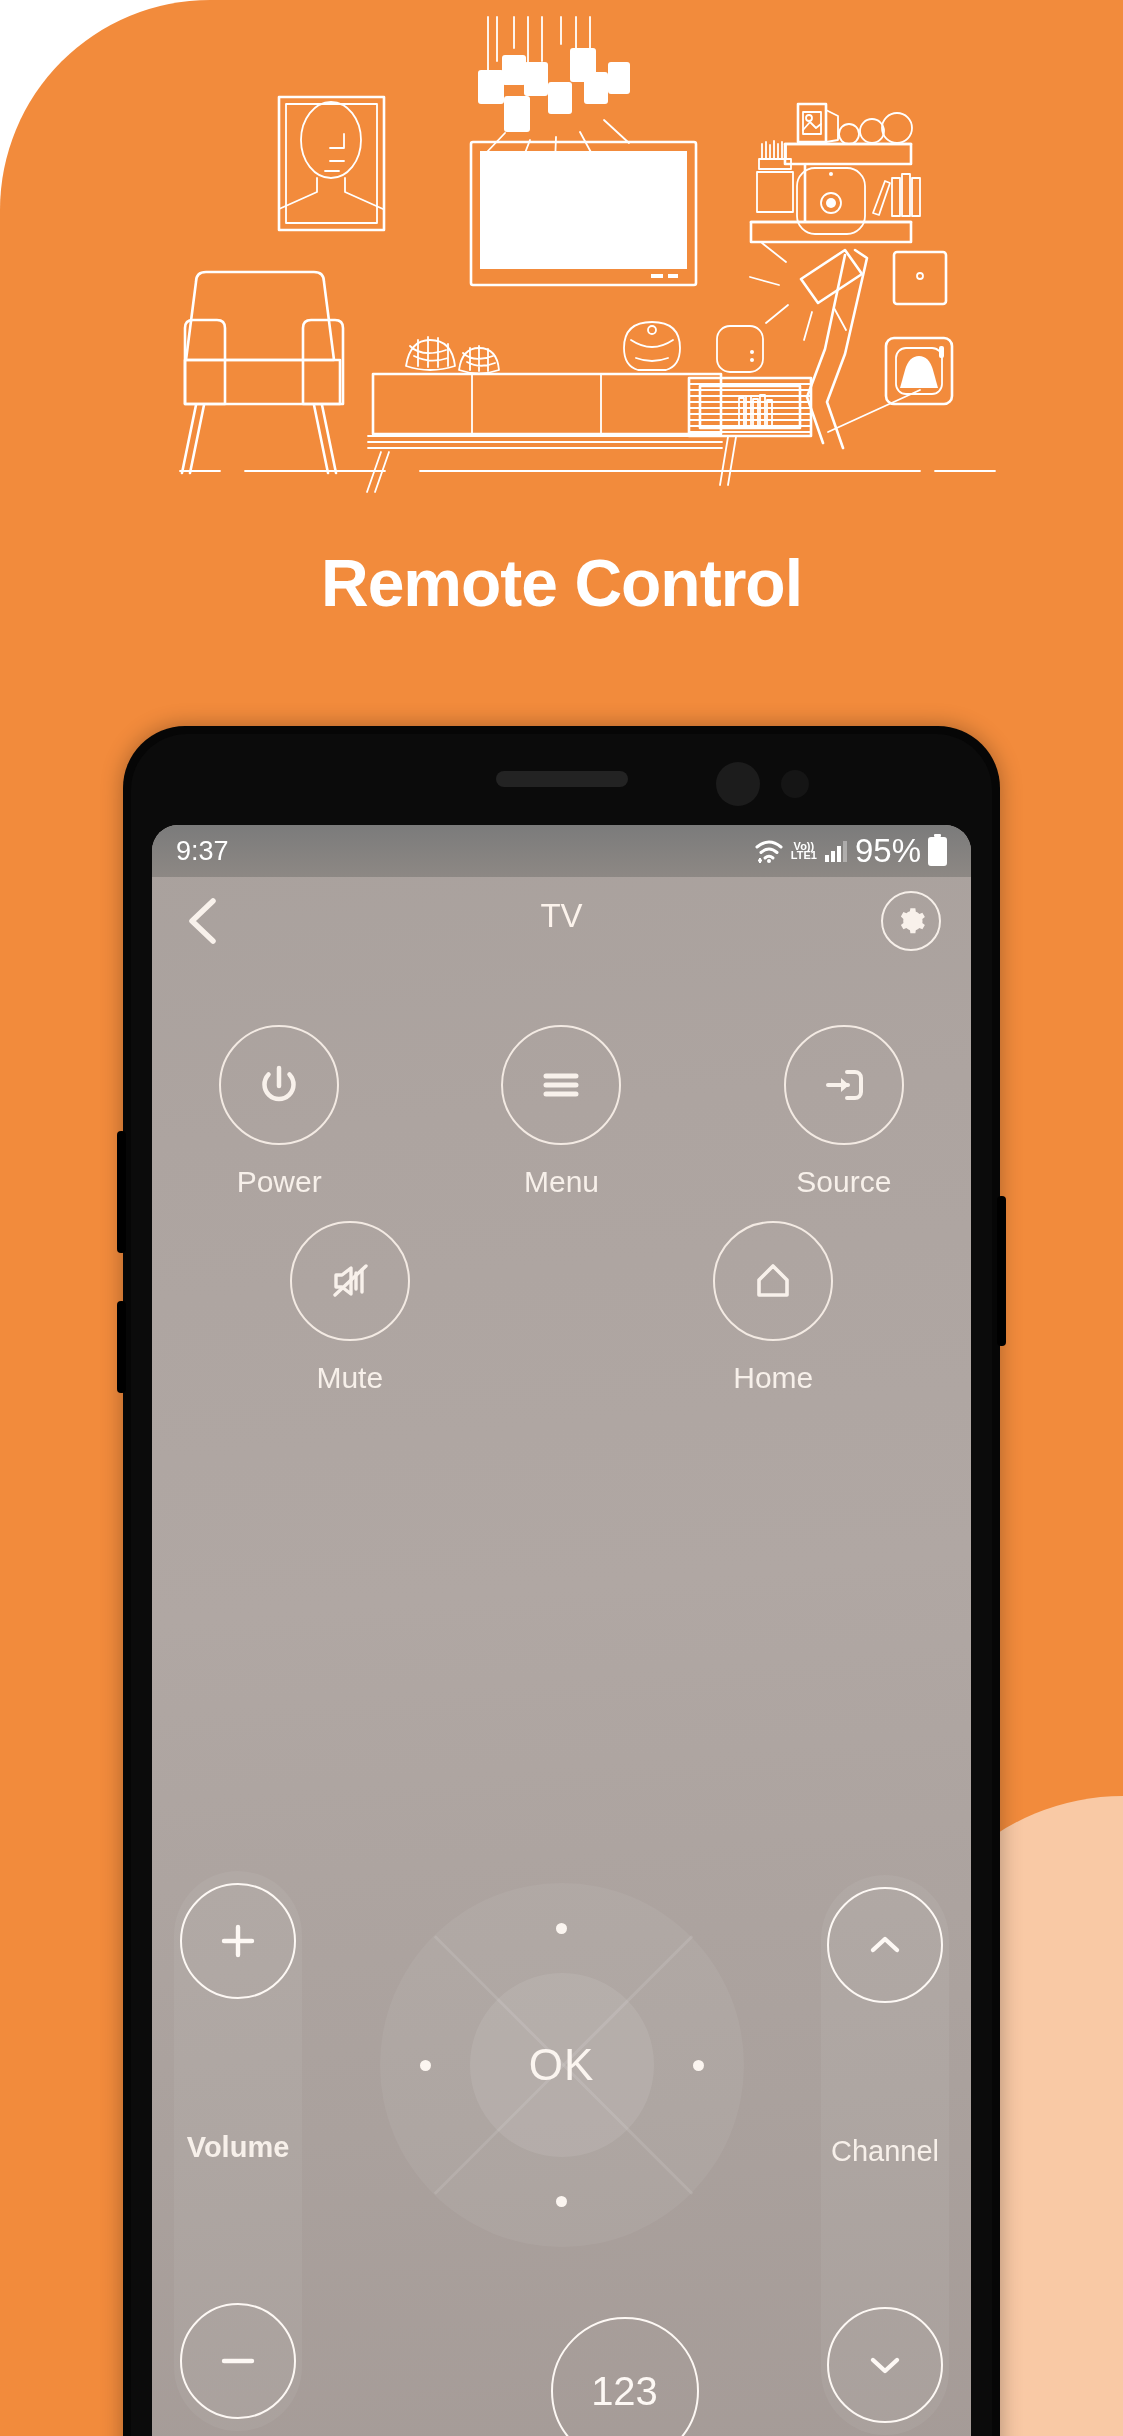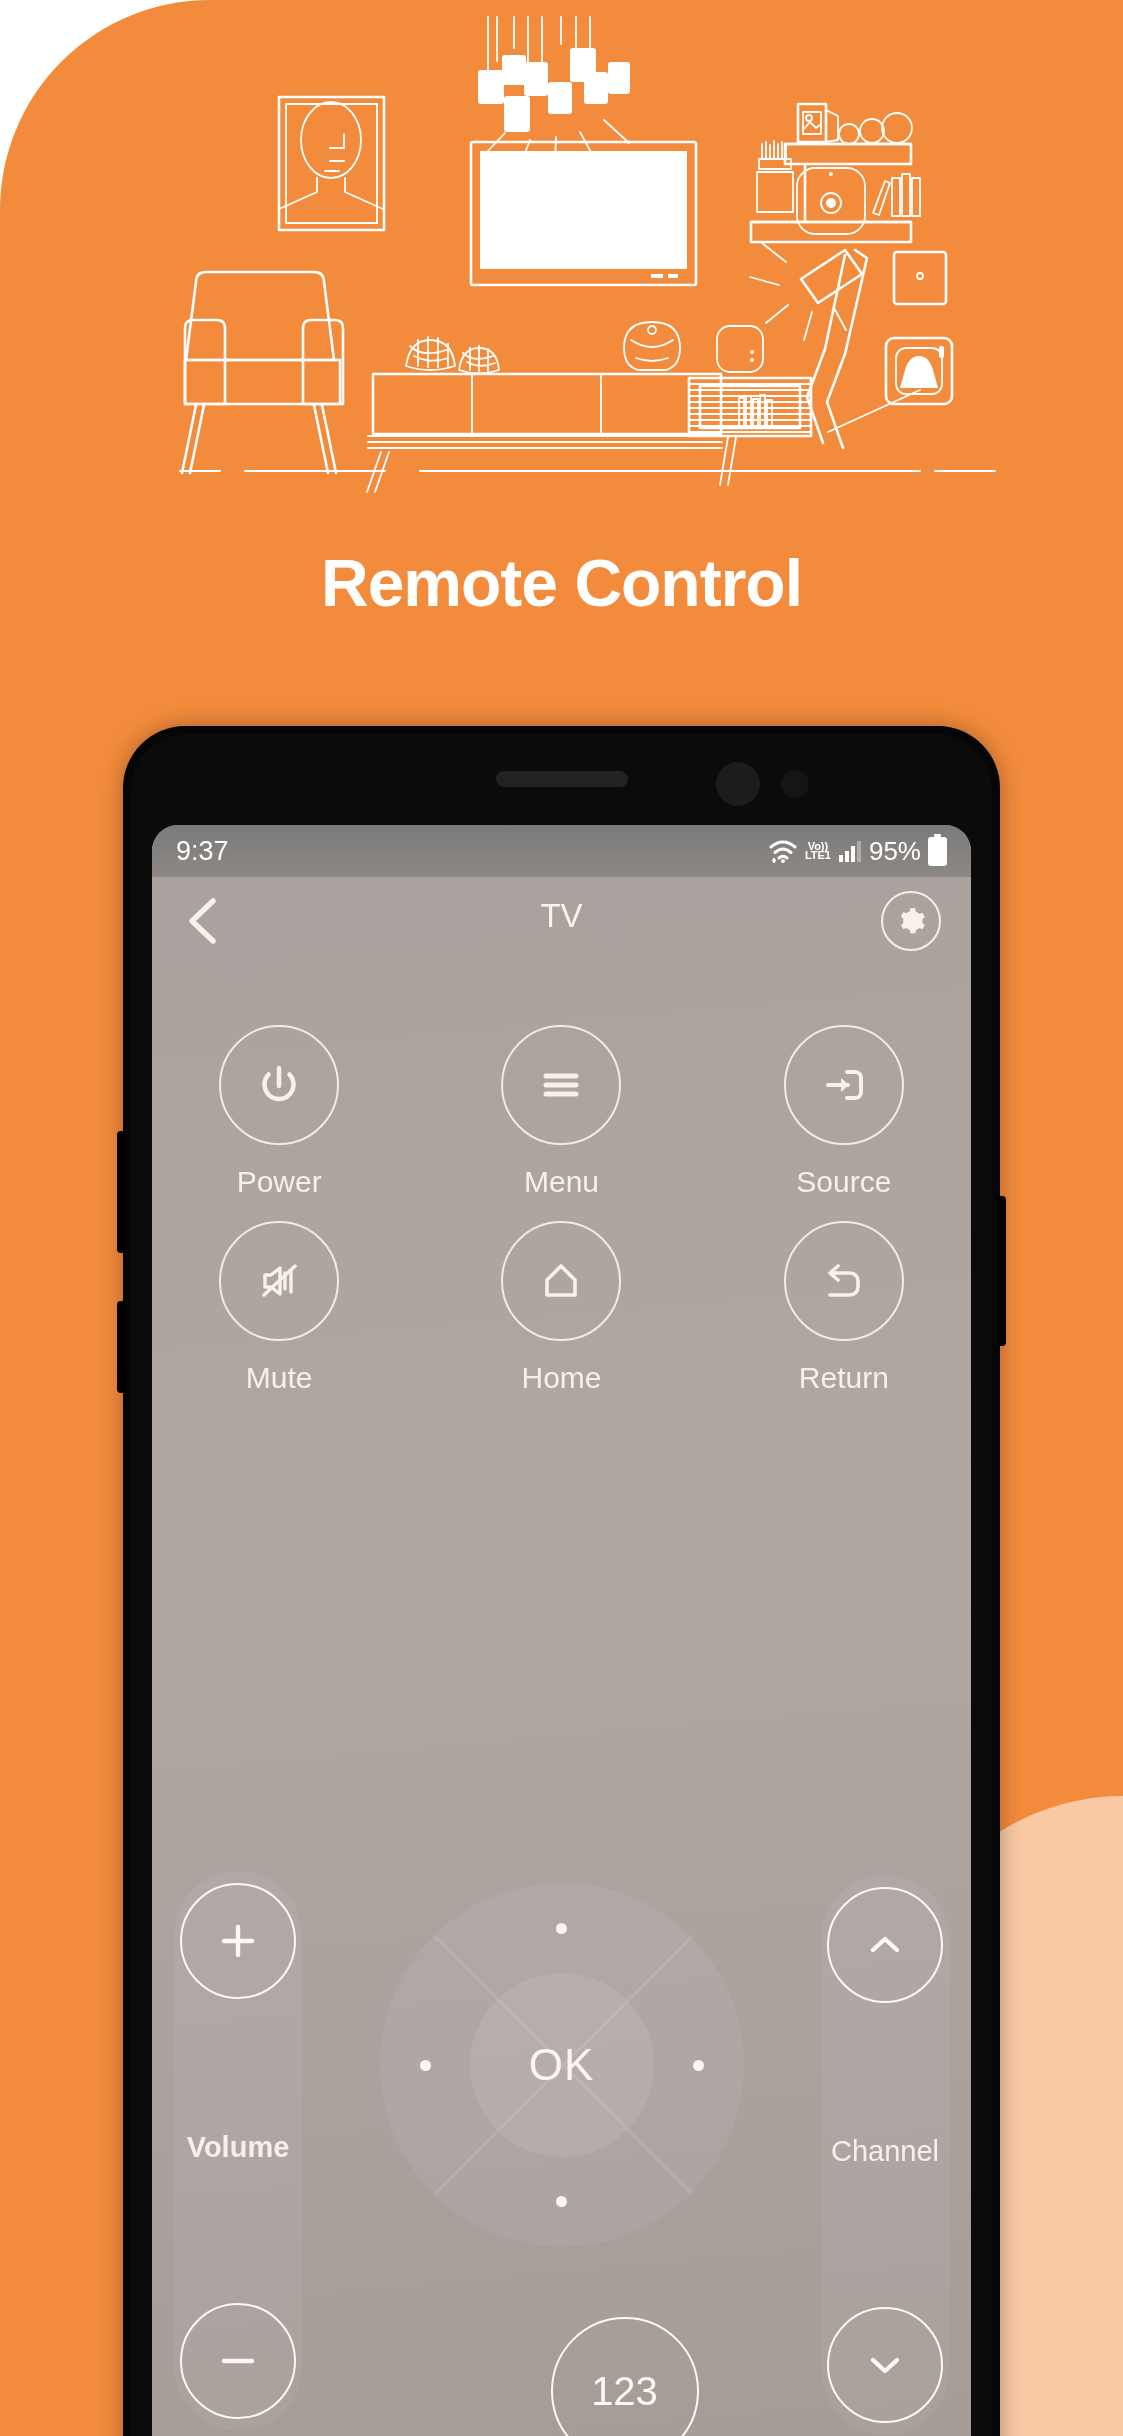--- a/index.html
+++ b/index.html
@@ -47,21 +47,21 @@
   }
   .statusbar{
     position:absolute;left:0;top:0;width:819px;height:52px;
     background:linear-gradient(180deg,#7b7b7b 0%,#8d8884 100%);
     display:flex;align-items:center;justify-content:space-between;
     padding:0 24px;box-sizing:border-box;color:#fff;
   }
   .clock{font-size:27px;font-weight:400;letter-spacing:0px;}
   .status-right{display:flex;align-items:center;gap:7px;}
   .volte{font-size:11px;line-height:9px;text-align:center;font-weight:bold;}
-  .batt-pct{font-size:26px;font-weight:400;}
+  .batt-pct{font-size:33px;font-weight:400;}
   .batt-icon{width:15px;height:25px;border:2px solid #fff;border-radius:3px;position:relative;background:#fff;}
   .batt-icon::before{content:"";position:absolute;left:4px;top:-5px;width:7px;height:3px;background:#fff;border-radius:1px;}
 
   
   .side-btn{position:absolute;background:#000;}
   .sb1{left:-6px;top:405px;width:9px;height:122px;border-radius:4px;}
   .sb2{left:-6px;top:575px;width:9px;height:92px;border-radius:4px;}
   .sb-r{right:-6px;top:470px;width:9px;height:150px;border-radius:4px;}
 
   
@@ -390,31 +390,20 @@
               <div class="circ">
                 <span>
                   <svg width="54" height="54" viewBox="0 0 54 54">
                     <path d="M27 12 L41 26 V41 H13 V26 Z" fill="none" stroke="#F8F1EB" stroke-width="3.6" stroke-linejoin="round"></path>
                   </svg>
                 </span>
               </div>
               <div class="rlabel">Home</div>
             </div>
 
-            <div class="rbtn">
-              <div class="circ">
-                <span>
-                  <svg width="54" height="54" viewBox="0 0 54 54">
-                    <path d="M14 19 H33 a8 8 0 0 1 8 8 v6 a8 8 0 0 1 -8 8 H13" fill="none" stroke="#F8F1EB" stroke-width="3.6" stroke-linecap="round" stroke-linejoin="round"></path>
-                    <path d="M21 12 L13 19 L21 26" fill="none" stroke="#F8F1EB" stroke-width="3.6" stroke-linecap="round" stroke-linejoin="round"></path>
-                  </svg>
-                </span>
-              </div>
-              <div class="rlabel">Return</div>
-            </div>
           </div>
 
         </div>
 
         <div class="pads">
 
           <div class="sidepad left">
             <div class="pad-circ top">
               <span>
                 <svg width="50" height="50" viewBox="0 0 50 50">

